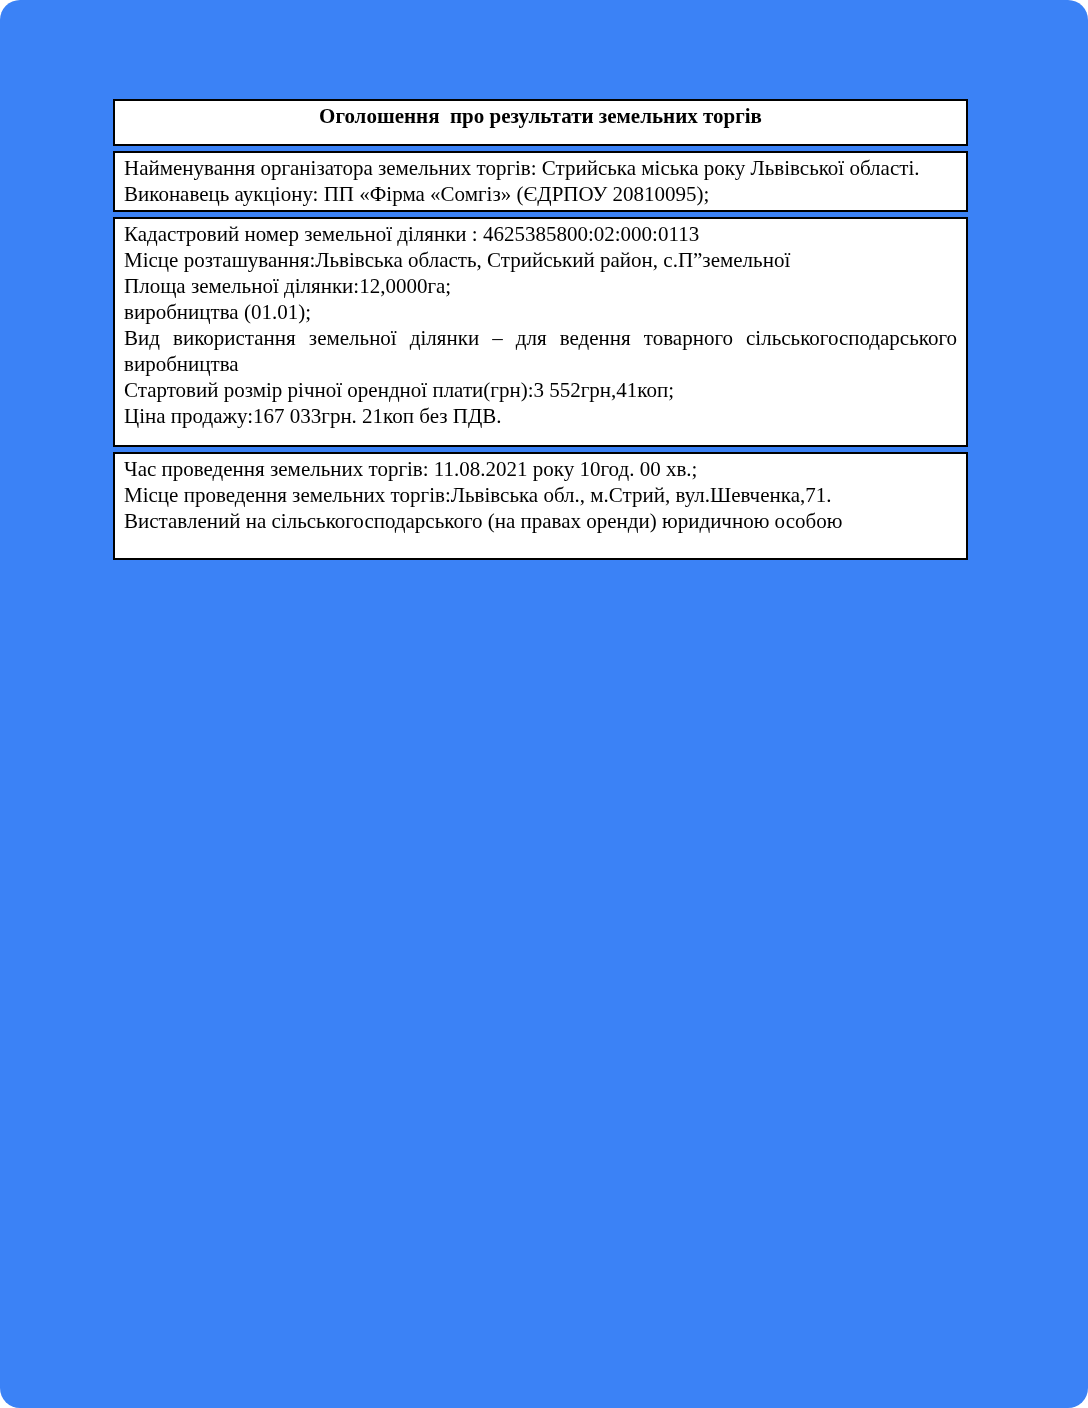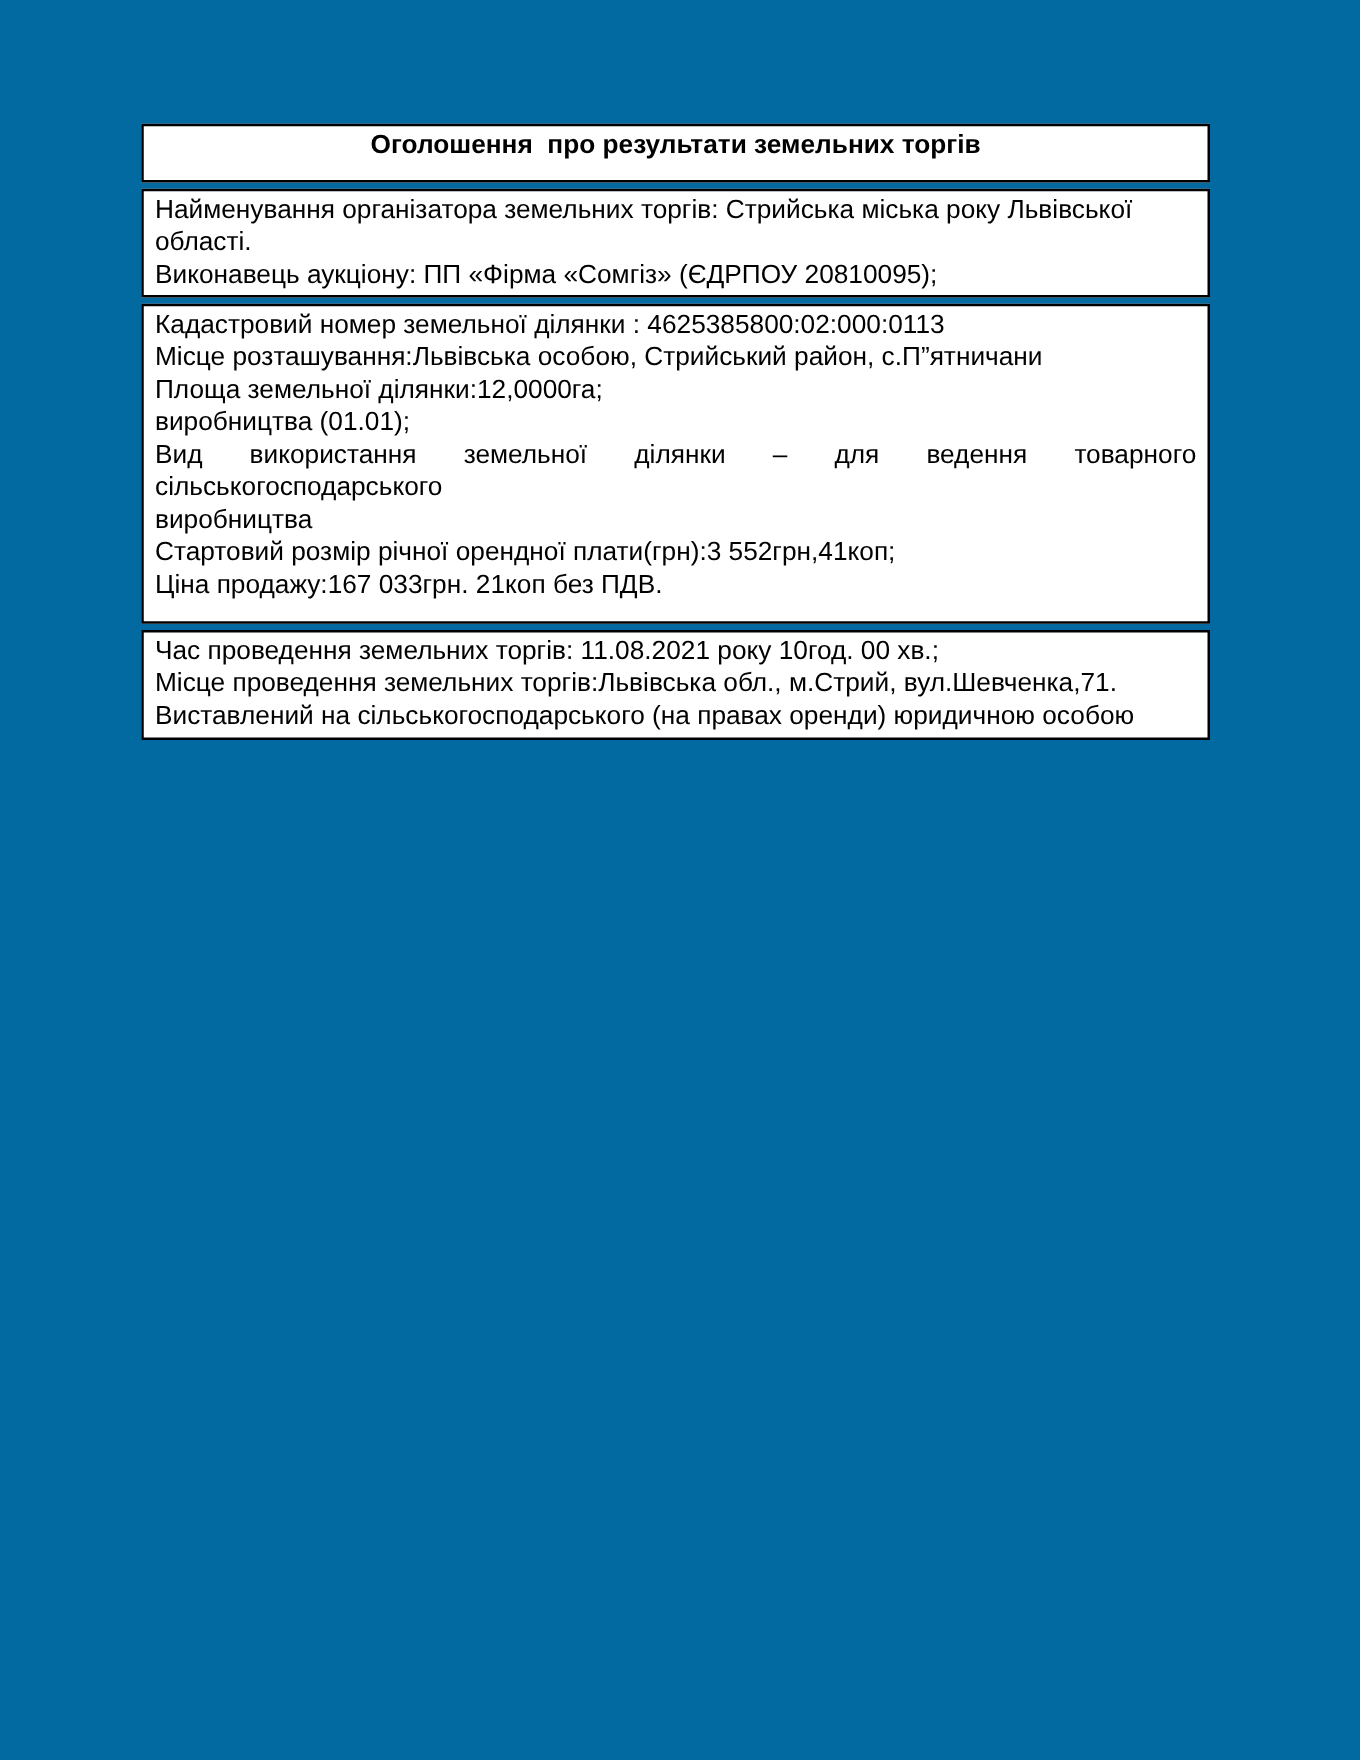--- a/index.html
+++ b/index.html
@@ -5,24 +5,25 @@
 <style>
   html, body {
     margin: 0;
     padding: 0;
     background: #ffffff;
   }
   .page {
     position: relative;
     width: 1088px;
     height: 1408px;
-    background: #0369a1;
-    font-family: Liberation Sans, sans-serif;
+    background: #3b82f6;
+    font-family: Liberation Serif, serif;
     color: #000000;
     overflow: hidden;
+    border-radius: 20px;
   }
   .doc-table {
     position: absolute;
     left: 113px;
     top: 99px;
     width: 855px;
   }
   .row {
     box-sizing: border-box;
     border: 2px solid #000000;
@@ -45,41 +46,41 @@
     white-space: normal;
   }
   .line.spread {
     text-align: justify;
     text-align-last: justify;
   }
   .row-parcel {
     padding-bottom: 16px;
   }
   .row-auction {
-    padding-bottom: 4px;
+    padding-bottom: 24px;
   }
 </style>
 </head>
 <body>
 
 <div class="page">
   <div class="doc-table">
 
     <div class="row title-row">
       <div class="doc-title">Оголошення  про результати земельних торгів</div>
     </div>
 
     <div class="row">
       <div class="line">Найменування організатора земельних торгів: Стрийська міська року Львівської області.</div>
       <div class="line">Виконавець аукціону: ПП «Фірма «Сомгіз» (ЄДРПОУ 20810095);</div>
     </div>
 
     <div class="row row-parcel">
       <div class="line">Кадастровий номер земельної ділянки : 4625385800:02:000:0113</div>
-      <div class="line">Місце розташування:Львівська особою, Стрийський район, с.П”ятничани</div>
+      <div class="line">Місце розташування:Львівська область, Стрийський район, с.П”земельної</div>
       <div class="line">Площа земельної ділянки:12,0000га;</div>
       <div class="line">виробництва (01.01);</div>
       <div class="line spread">Вид використання земельної ділянки – для ведення товарного сільськогосподарського</div>
       <div class="line">виробництва</div>
       <div class="line">Стартовий розмір річної орендної плати(грн):3 552грн,41коп;</div>
       <div class="line">Ціна продажу:167 033грн. 21коп без ПДВ.</div>
     </div>
 
     <div class="row row-auction">
       <div class="line">Час проведення земельних торгів: 11.08.2021 року 10год. 00 хв.;</div>

